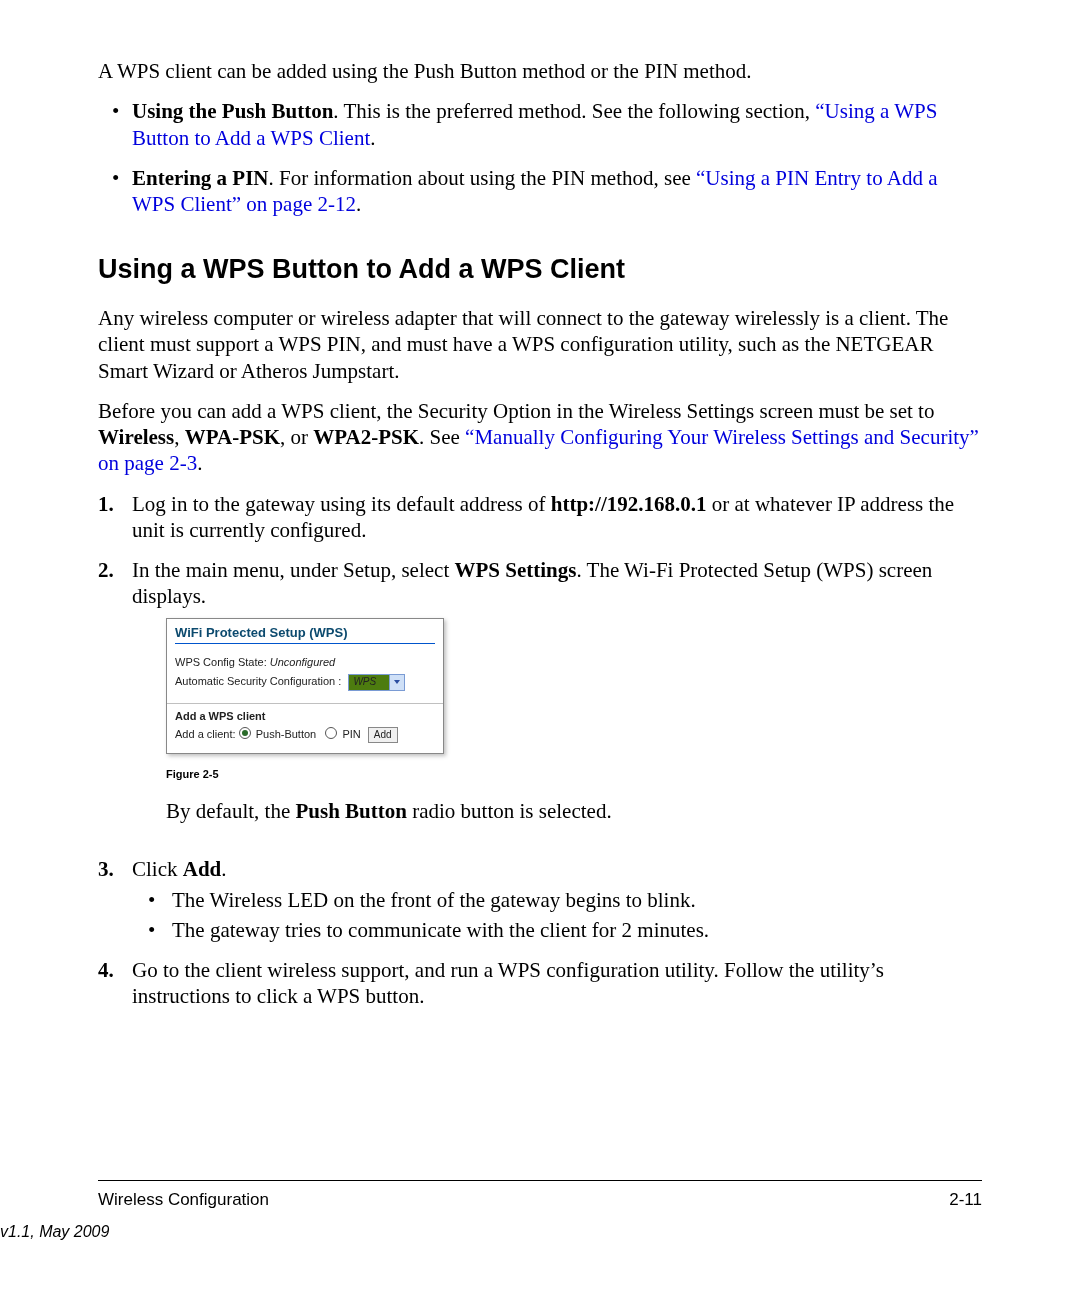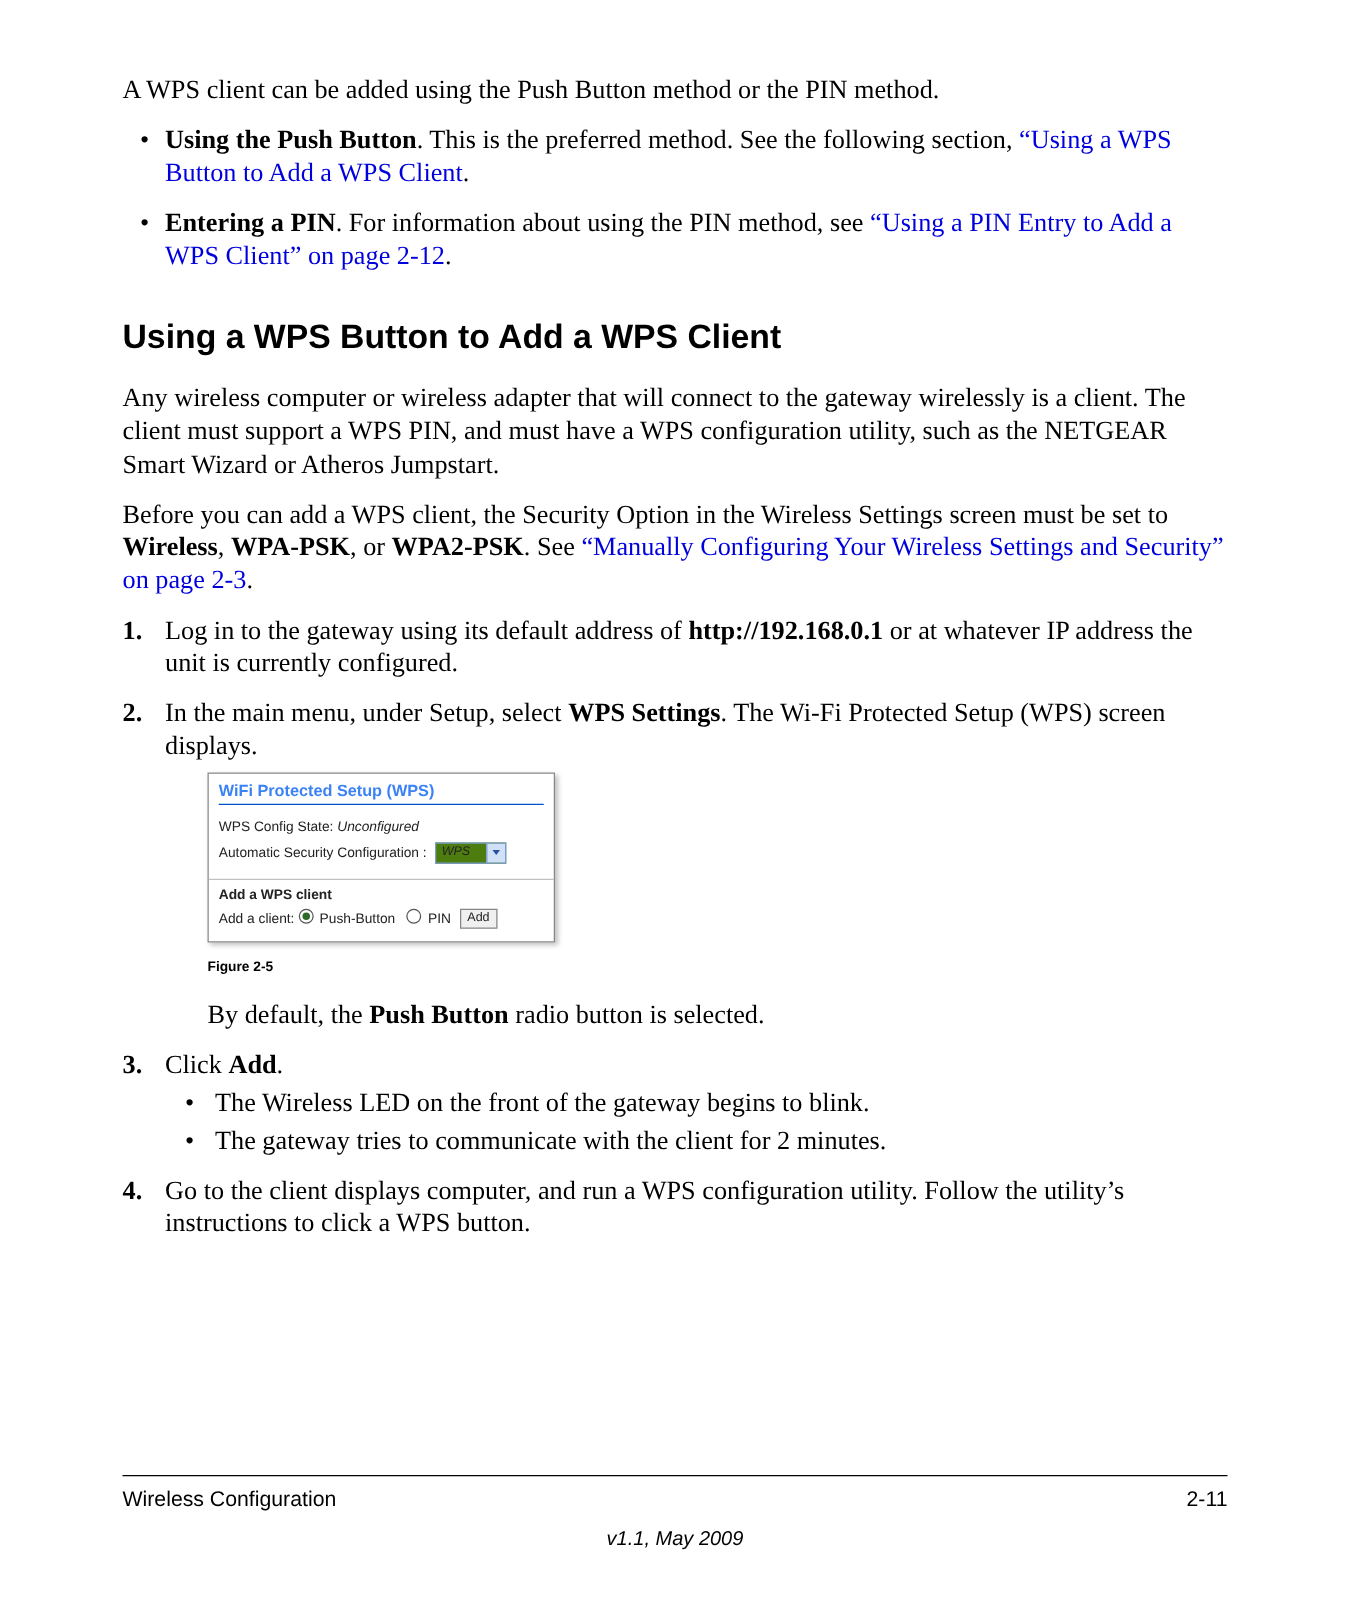--- a/index.html
+++ b/index.html
@@ -97,21 +97,21 @@
   .wps-panel {
     width: 276px;
     border: 1px solid #888;
     background: #fff;
     font-family: Arial, Helvetica, sans-serif;
     font-size: 11px;
     color: #222;
     box-shadow: 2px 2px 4px rgba(0,0,0,0.25);
   }
   .wps-title {
-    color: #3b82f6;
+    color: #0c4a6e;
     font-weight: bold;
     font-size: 13px;
     padding: 6px 8px 2px 8px;
   }
   .wps-title-underline {
     height: 1px;
     background: #0055cc;
     margin: 0 8px 10px 8px;
   }
   .wps-row { padding: 2px 8px; }
@@ -187,40 +187,39 @@
     vertical-align: middle;
   }
   .figure-caption {
     font-family: Arial, Helvetica, sans-serif;
     font-weight: bold;
     font-size: 11px;
     margin: 14px 0 16px 34px;
   }
   .after-figure {
     margin-left: 34px;
-    margin-bottom: 14px;
+    margin-bottom: 32px;
   }
   
   .footer {
     position: absolute;
     bottom: 86px;
     left: 98px;
     right: 98px;
     border-top: 1.5px solid #000;
     padding-top: 8px;
     font-family: Arial, Helvetica, sans-serif;
     font-size: 17px;
     display: flex;
     justify-content: space-between;
   }
   .footer-version {
     position: absolute;
     bottom: 54px;
     left: 0; right: 0;
-    text-align: center;
     font-style: italic;
     font-family: Arial, Helvetica, sans-serif;
     font-size: 16px;
   }
 </style>
 </head>
 <body>
 
 <div class="page">
 
@@ -288,21 +287,21 @@
     </li>
 
     <li>
       <span>Click </span><span class="bold">Add</span><span>.</span>
       <ul class="sub-bullets">
         <li>The Wireless LED on the front of the gateway begins to blink.</li>
         <li>The gateway tries to communicate with the client for 2 minutes.</li>
       </ul>
     </li>
 
-    <li>Go to the client displays computer, and run a WPS configuration utility. Follow the utility’s instructions to click a WPS button.</li>
+    <li>Go to the client wireless support, and run a WPS configuration utility. Follow the utility’s instructions to click a WPS button.</li>
   </ol>
 
   <div class="footer">
     <span>Wireless Configuration</span>
     <span>2-11</span>
   </div>
   <div class="footer-version">v1.1, May 2009</div>
 
 </div>
 

